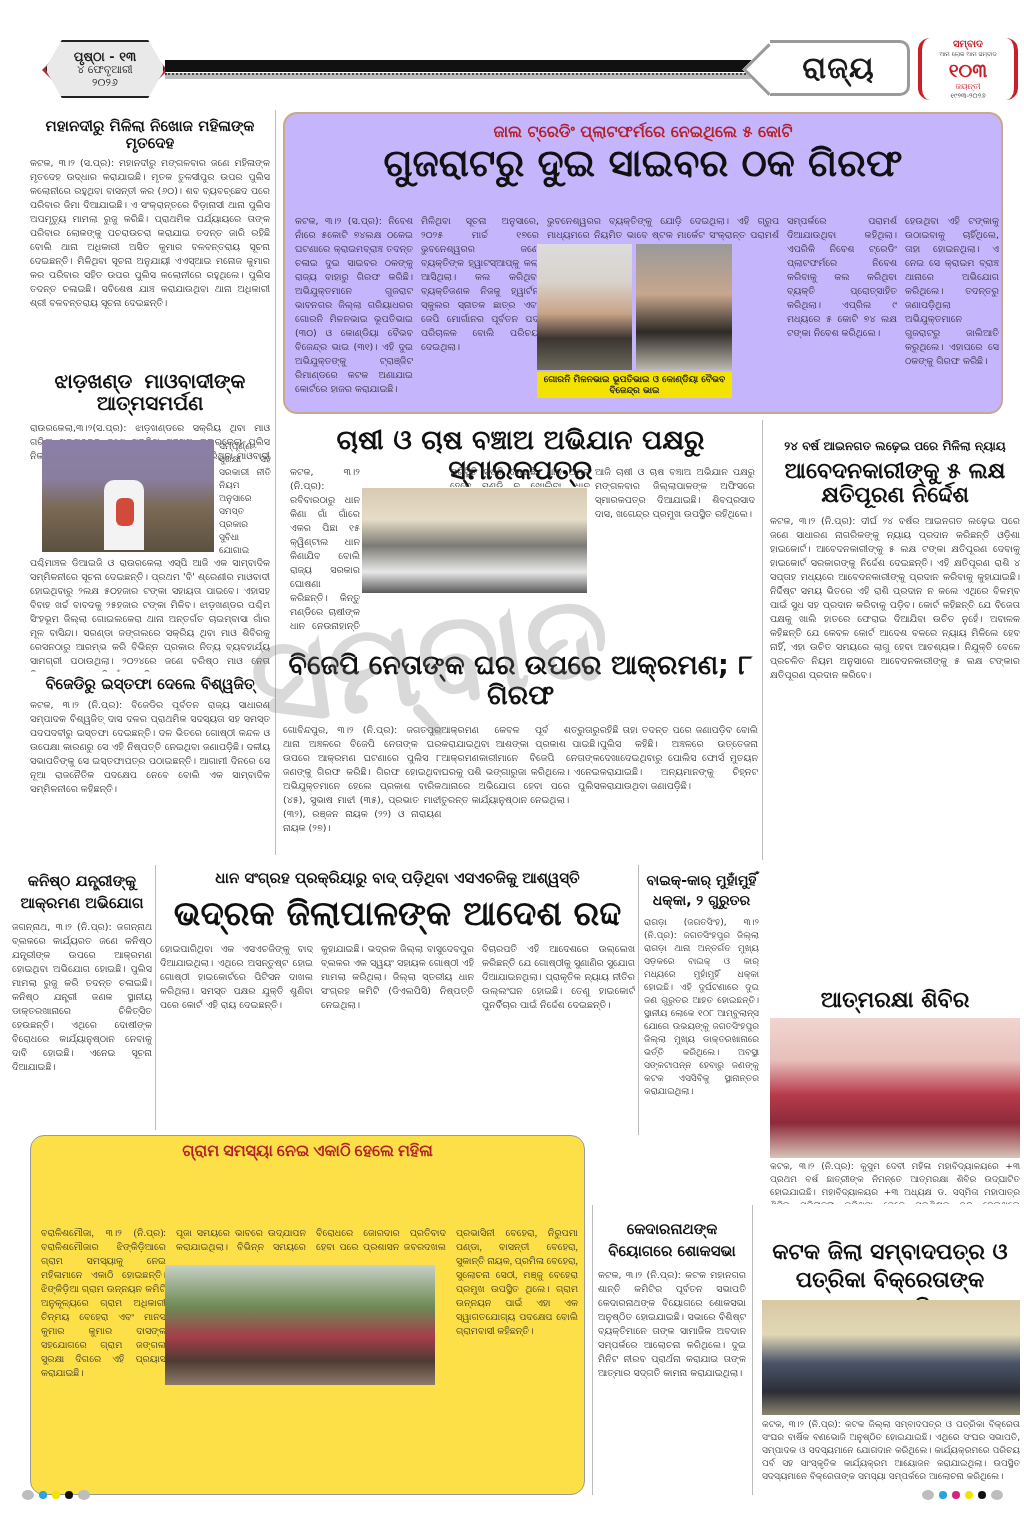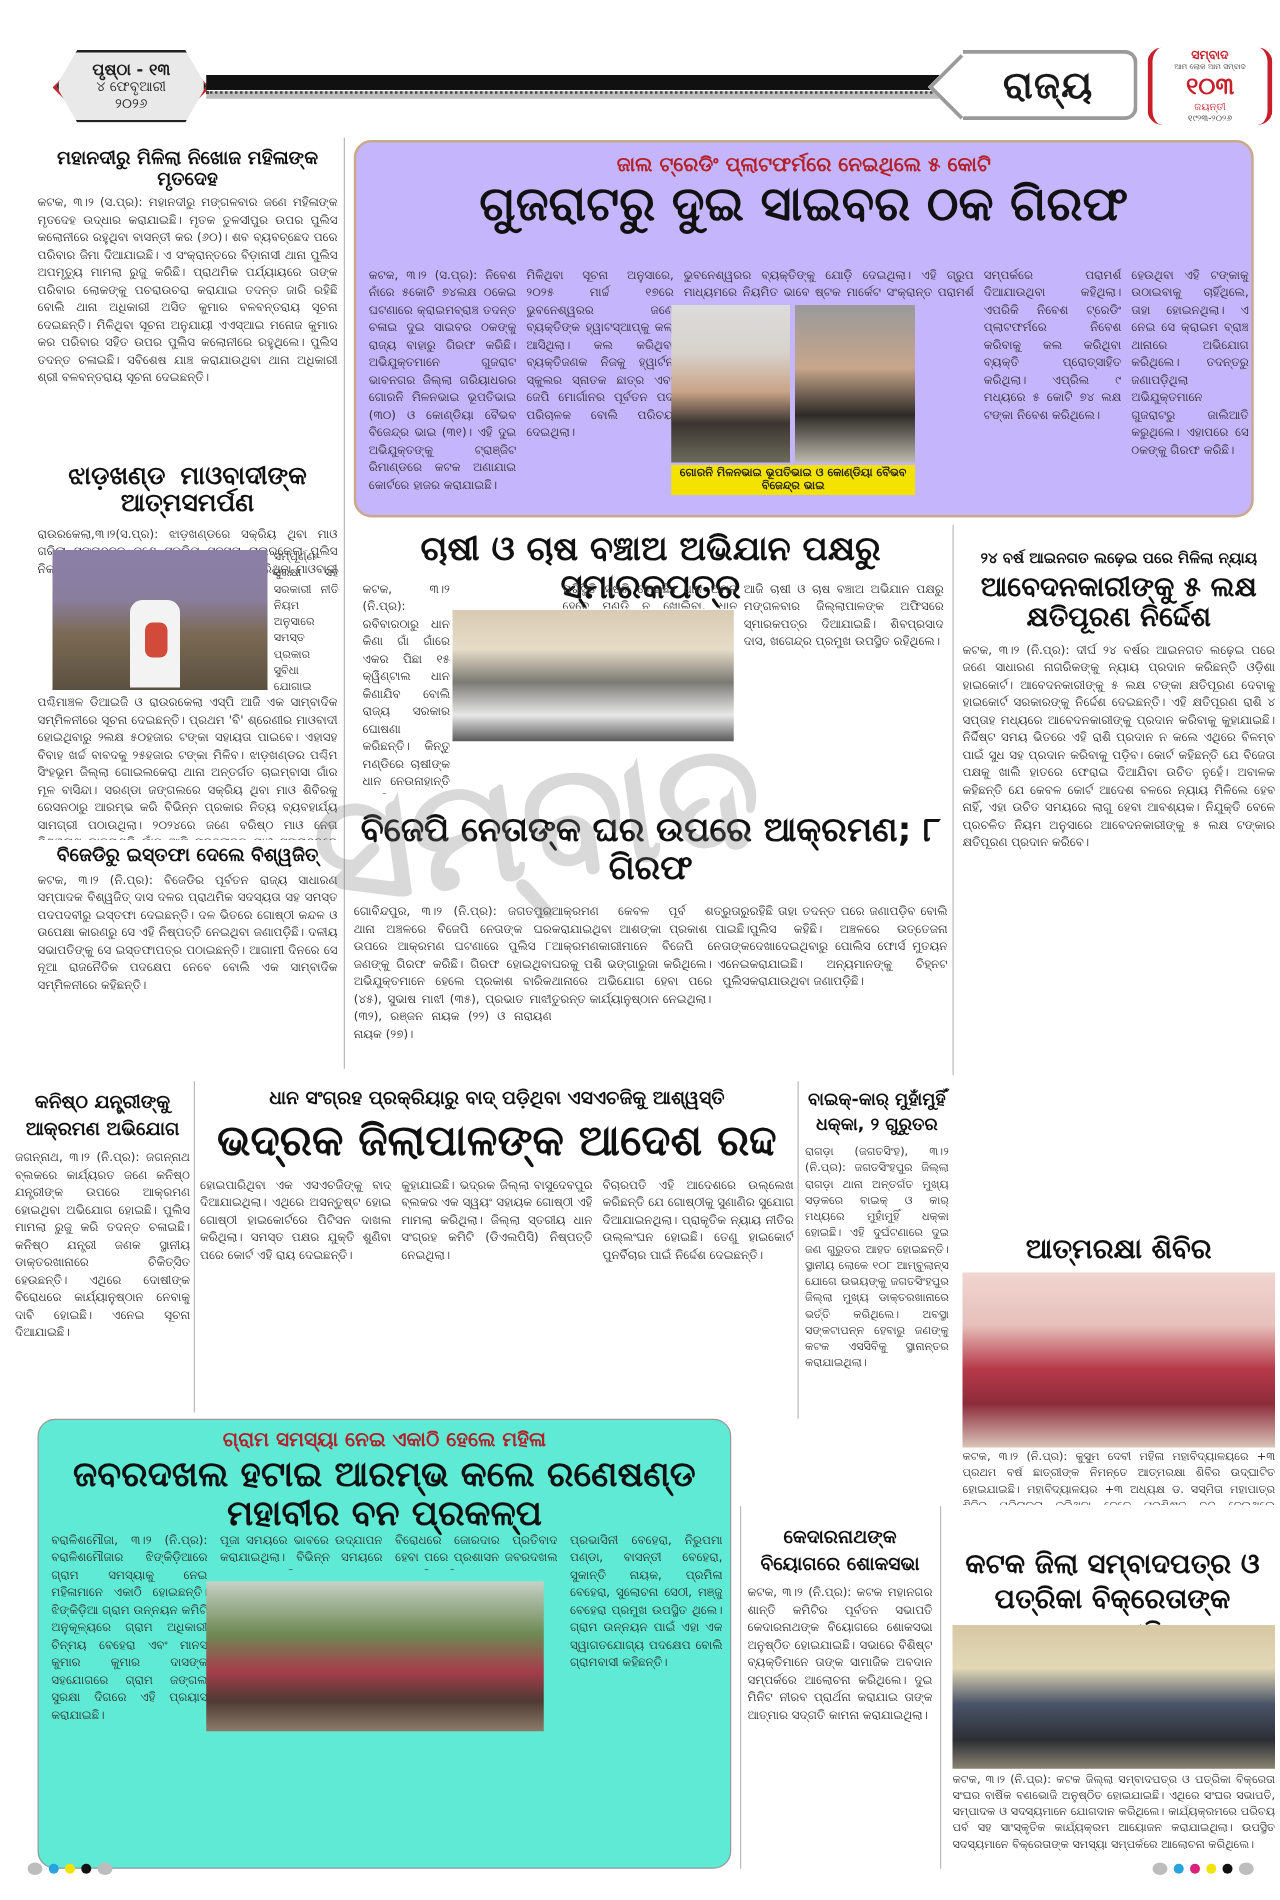--- a/index.html
+++ b/index.html
@@ -65,21 +65,21 @@
     background: linear-gradient(160deg, #8a8f84 0%, #c1b7a4 40%, #7a6f63 100%);
   }
   .caption {
     position: absolute; background: #f4e300; color: #222; font-size: 9px;
     text-align: center; padding: 2px 4px; font-weight: bold;
   }
   .boxed {
     position: absolute; border: 2px solid #c9a98a; border-radius: 14px; background: #c4b5fd;
   }
   .boxed-plain {
-    position: absolute; border: 1.5px solid #999; border-radius: 14px; background: #5eead4;
+    position: absolute; border: 1.5px solid #999; border-radius: 14px; background: #fde047; font-family: Liberation Serif, serif;
   }
   .watermark {
     position: absolute; left: 250px; top: 590px; font-size: 120px; font-weight: bold;
     color: rgba(120,120,120,0.28); transform: rotate(-8deg); pointer-events: none;
   }
   .reg-marks { position: absolute; display: flex; gap: 5px; align-items: center; }
   .dot { width: 8px; height: 8px; border-radius: 50%; }
 </style>
 </head>
 <body>
@@ -189,21 +189,20 @@
 </div>
 
 <div class="abs" style="left:770px;top:988px;width:250px;">
   <div class="headline" style="font-size:22px;">ଆତ୍ମରକ୍ଷା ଶିବିର</div>
 </div>
 <div class="photo" style="left:770px;top:1018px;width:250px;height:140px;background:linear-gradient(180deg,#f1d5d0 0%,#e7c0bb 30%,#b73a4a 55%,#8d2b3a 75%,#d9c4b8 100%);"></div>
 <div class="body-text abs" style="left:770px;top:1160px;width:250px;height:44px;font-size:9px;line-height:13px;">କଟକ, ୩।୨ (ନି.ପ୍ର): କୁସୁମ ଦେବୀ ମହିଳା ମହାବିଦ୍ୟାଳୟରେ +୩ ପ୍ରଥମ ବର୍ଷ ଛାତ୍ରୀଙ୍କ ନିମନ୍ତେ ଆତ୍ମରକ୍ଷା ଶିବିର ଉଦ୍‌ଘାଟିତ ହୋଇଯାଇଛି। ମହାବିଦ୍ୟାଳୟର +୩ ଅଧ୍ୟକ୍ଷ ଡ. ସସ୍ମିତା ମହାପାତ୍ର ଶିବିର ପରିଚାଳନା କରିଥିବା ବେଳେ ପ୍ରଶିକ୍ଷକ ବୃନ୍ଦ ଦେଇଥିଲେ ପିଲାମାନଙ୍କୁ ଆତ୍ମରକ୍ଷା କୌଶଳ ସମ୍ପର୍କରେ ଅନୁଭୂତି ବାଣ୍ଟିଥିଲେ।</div>
 
 <div class="boxed-plain" style="left:30px;top:1135px;width:555px;height:360px;">
   <div class="kicker" style="font-size:16px;margin-top:6px;">ଗ୍ରାମ ସମସ୍ୟା ନେଇ ଏକାଠି ହେଲେ ମହିଳା</div>
-  <div class="headline" style="font-size:28px;margin-top:4px;">ଜବରଦଖଲ ହଟାଇ ଆରମ୍ଭ କଲେ ରଣେଷଣ୍ଡ ମହାବୀର ବନ ପ୍ରକଳ୍ପ</div>
   <div class="body-text abs" style="left:10px;top:90px;width:125px;height:262px;">ବରାଳିଶମୌଜା, ୩।୨ (ନି.ପ୍ର): ବରାଳିଶମୌଜାର ଝିଙ୍କିଡ଼ିଆରେ ଗ୍ରାମ ସମସ୍ୟାକୁ ନେଇ ମହିଳାମାନେ ଏକାଠି ହୋଇଛନ୍ତି। ଝିଙ୍କିଡ଼ିଆ ଗ୍ରାମ ଉନ୍ନୟନ କମିଟି ଅନୁକୂଳ୍ୟରେ ଗ୍ରାମ ଅଧିକାରୀ ଚିନ୍ମୟ ବେହେରା ଏବଂ ମାନସ କୁମାର କୁମାର ଦାସଙ୍କ ସହଯୋଗରେ ଗ୍ରାମ ଜଙ୍ଗଲ ସୁରକ୍ଷା ଦିଗରେ ଏହି ପ୍ରୟାସ କରାଯାଇଛି।</div>
   <div class="body-text abs" style="left:145px;top:90px;width:130px;height:30px;">ପୂଜା ସମୟରେ ଭାବରେ ଉଦ୍‌ଯାପନ କରାଯାଇଥିଲା। ବିଭିନ୍ନ ସମୟରେ ଗୋଷ୍ଠୀ ଦାବି ଦେଖାଇ ୧୦ ଡେସିମିଲ ସରକାରୀ ଜମି ଜବରଦଖଲ ହୋଇଥିଲା।</div>
   <div class="body-text abs" style="left:285px;top:90px;width:130px;height:30px;">ବିରୋଧରେ ଜୋରଦାର ପ୍ରତିବାଦ ହେବା ପରେ ପ୍ରଶାସନ ଜବରଦଖଲ ହଟାଇଛି। ଏହି ସ୍ଥାନରେ ମହାବୀର ବନ ପ୍ରକଳ୍ପ ଆରମ୍ଭ କରାଯାଇଛି। ବହୁ ଗ୍ରାମବାସୀ ଉପସ୍ଥିତ ରହି ଚାରା ରୋପଣ କରିଥିଲେ।</div>
   <div class="body-text abs" style="left:425px;top:90px;width:122px;height:262px;">ପ୍ରଭାସିନୀ ବେହେରା, ନିରୁପମା ପଣ୍ଡା, ବାସନ୍ତୀ ବେହେରା, ସୁକାନ୍ତି ନାୟକ, ପ୍ରମିଳା ବେହେରା, ସୁଲୋଚନା ସେଠୀ, ମଞ୍ଜୁ ବେହେରା ପ୍ରମୁଖ ଉପସ୍ଥିତ ଥିଲେ। ଗ୍ରାମ ଉନ୍ନୟନ ପାଇଁ ଏହା ଏକ ସ୍ୱାଗତଯୋଗ୍ୟ ପଦକ୍ଷେପ ବୋଲି ଗ୍ରାମବାସୀ କହିଛନ୍ତି।</div>
 </div>
 <div class="photo" style="left:165px;top:1265px;width:270px;height:120px;background:linear-gradient(180deg,#c6d1c6 0%,#6e8a55 35%,#a53d4a 60%,#4f3b33 80%,#8c7b6a 100%);"></div>
 
 <div class="vrule" style="left:592px;top:1205px;height:290px;"></div>
 
 <div class="abs" style="left:598px;top:1218px;width:148px;">

